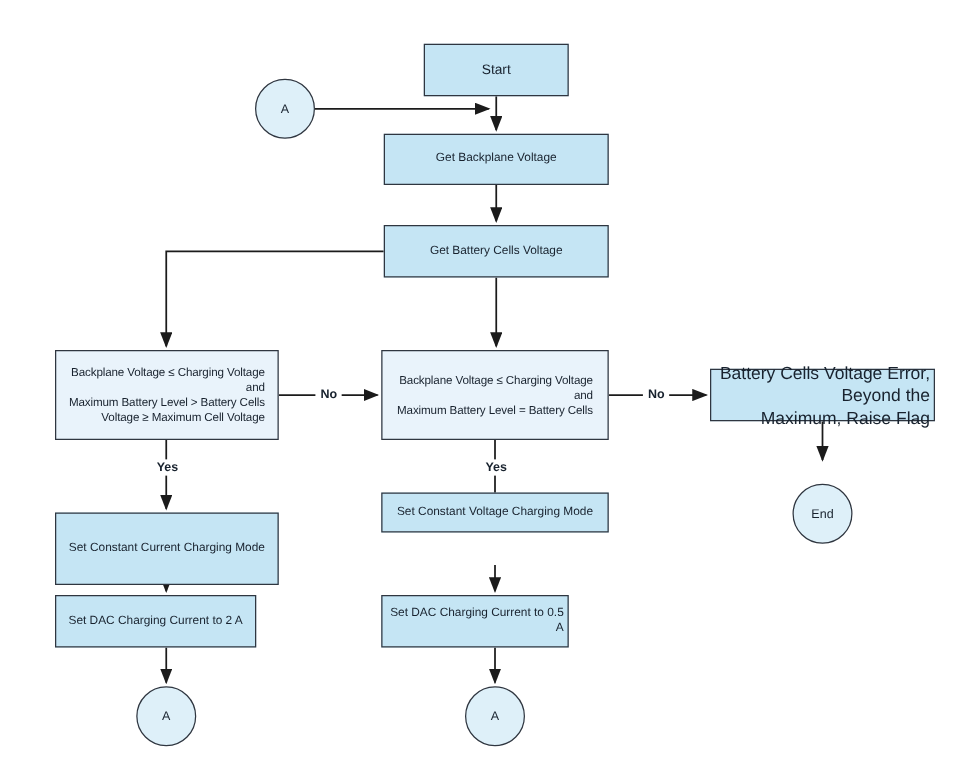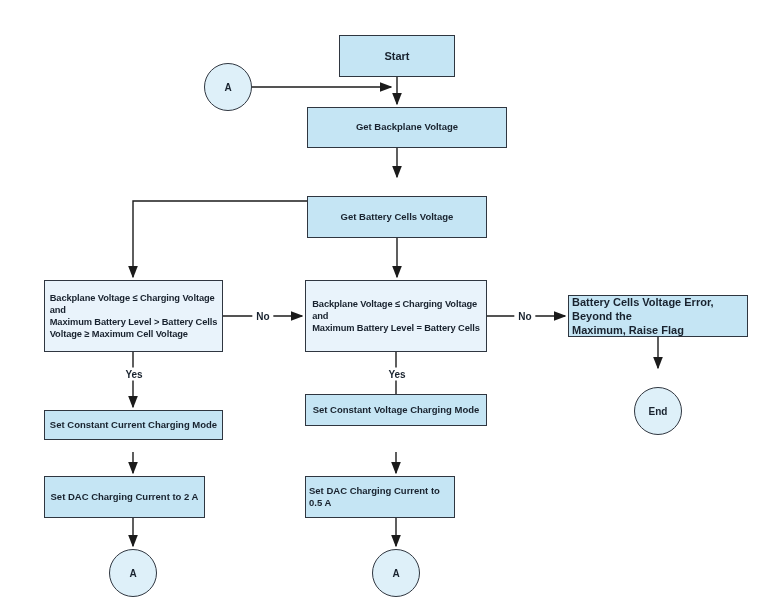--- a/index.html
+++ b/index.html
@@ -23,22 +23,22 @@
     fill: none;
   }
   svg.edges marker path { fill: var(--line, #1b1b1b); }
   .node {
     position: absolute;
     box-sizing: border-box;
     border: 1.6px solid var(--border, #2f3640);
     display: flex;
     align-items: center;
     justify-content: center;
-    text-align: left;
-    font-weight: bold;
+    text-align: right;
+    font-weight: normal;
     color: var(--text, #18222e);
     font-size: 9.5px;
     line-height: 1.3;
     white-space: pre-line;
     padding: 2px 3px;
   }
   .process   { background: var(--process-fill, #c5e5f4); }
   .decision  { background: var(--decision-fill, #e9f3fb); font-size: 9.3px; letter-spacing: -0.1px; }
   .connector {
     background: var(--connector-fill, #def0f9);
@@ -82,37 +82,37 @@
     <line class="edge" x1="133" y1="518" x2="133" y2="546" marker-end="url(#arrow)"></line>
     <line class="edge" x1="396" y1="452" x2="396" y2="473" marker-end="url(#arrow)"></line>
     <line class="edge" x1="396" y1="518" x2="396" y2="546" marker-end="url(#arrow)"></line>
     <line class="edge" x1="658" y1="337" x2="658" y2="368" marker-end="url(#arrow)"></line>
   </svg>
 
   <div class="node process start-box" style="left:339px; top:35px; width:116px; height:42px;">Start</div>
 
   <div class="node connector" style="left:204px; top:63px; width:48px; height:48px;">A</div>
 
-  <div class="node process" style="left:307px; top:107px; width:200px; height:41px;">Get Backplane Voltage</div>
+  <div class="node process" style="left:307px; top:107px; width:180px; height:41px;">Get Backplane Voltage</div>
 
-  <div class="node process" style="left:307px; top:196px; width:180px; height:42px;">Get Battery Cells Voltage</div>
+  <div class="node process" style="left:307px; top:180px; width:180px; height:42px;">Get Battery Cells Voltage</div>
 
   <div class="node decision" style="left:44px; top:280px; width:179px; height:72px;">Backplane Voltage ≤ Charging Voltage
 and
 Maximum Battery Level &gt; Battery Cells
 Voltage ≥ Maximum Cell Voltage</div>
 
   <div class="node decision" style="left:305px; top:280px; width:182px; height:72px;">Backplane Voltage ≤ Charging Voltage
 and
 Maximum Battery Level = Battery Cells</div>
 
-  <div class="node process" style="left:568px; top:295px; width:180px; height:42px; font-size:11px;">Battery Cells Voltage Error, Beyond the
+  <div class="node process" style="left:568px; top:295px; width:180px; height:42px; font-size:14px;">Battery Cells Voltage Error, Beyond the
 Maximum, Raise Flag</div>
 
-  <div class="node process" style="left:44px; top:410px; width:179px; height:30px;">Set Constant Current Charging Mode</div>
+  <div class="node process" style="left:44px; top:410px; width:179px; height:58px;">Set Constant Current Charging Mode</div>
 
   <div class="node process" style="left:44px; top:476px; width:161px; height:42px;">Set DAC Charging Current to 2 A</div>
 
   <div class="node process" style="left:305px; top:394px; width:182px; height:32px;">Set Constant Voltage Charging Mode</div>
 
   <div class="node process" style="left:305px; top:476px; width:150px; height:42px;">Set DAC Charging Current to 0.5 A</div>
 
   <div class="node connector" style="left:109px; top:549px; width:48px; height:48px;">A</div>
 
   <div class="node connector" style="left:372px; top:549px; width:48px; height:48px;">A</div>

